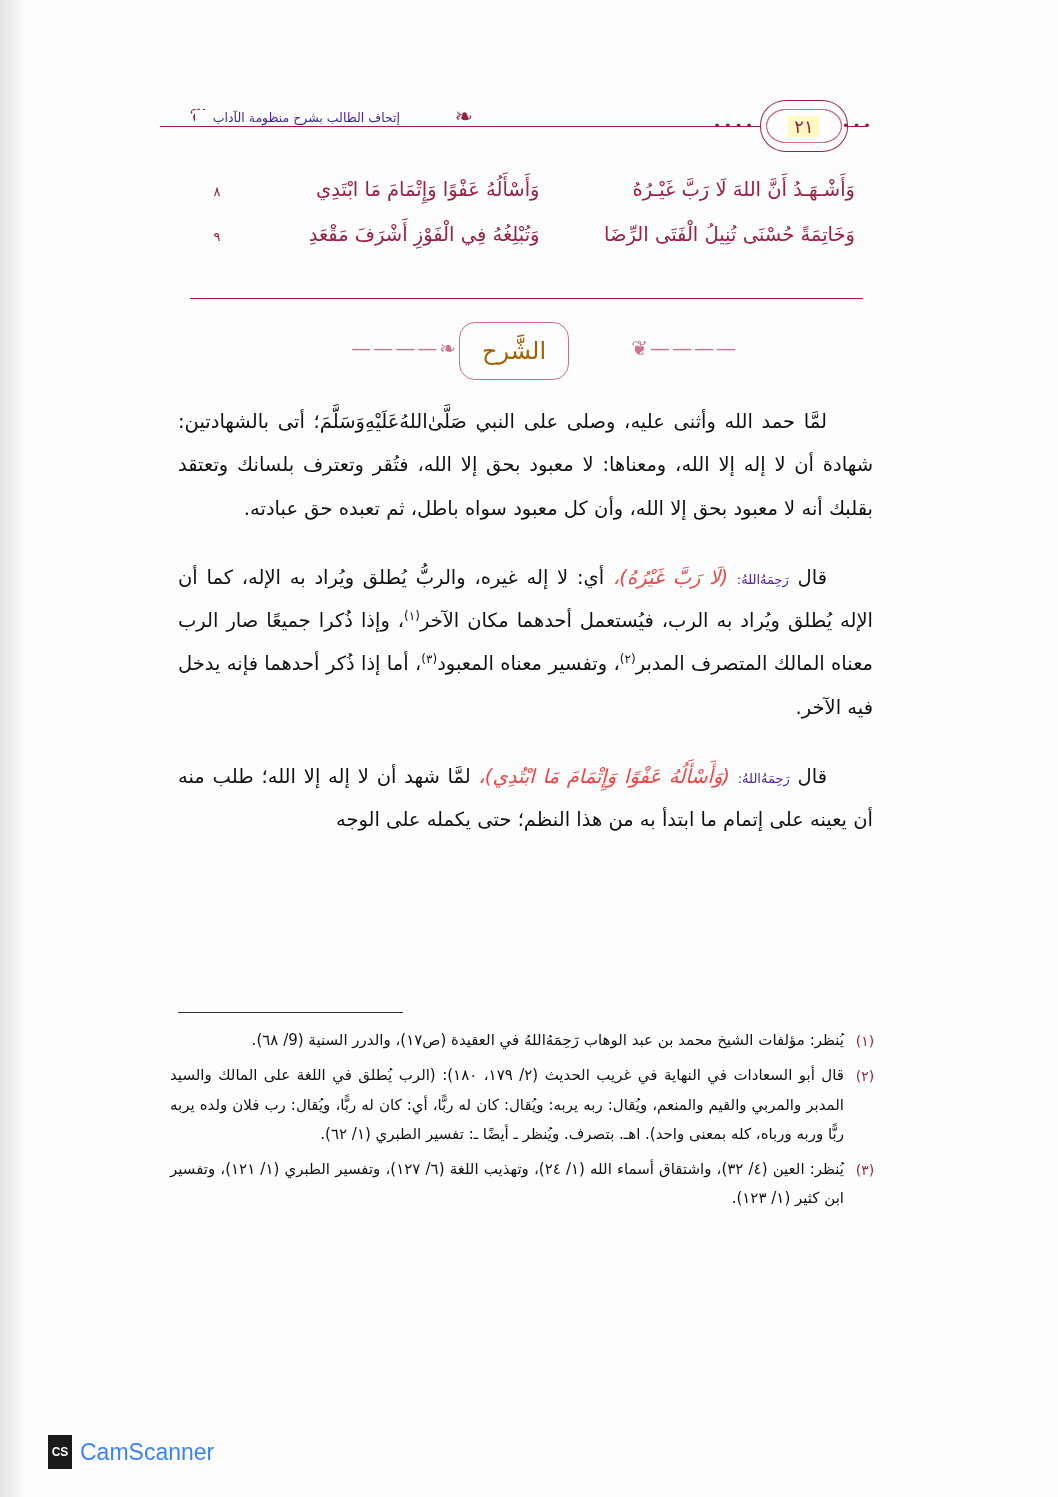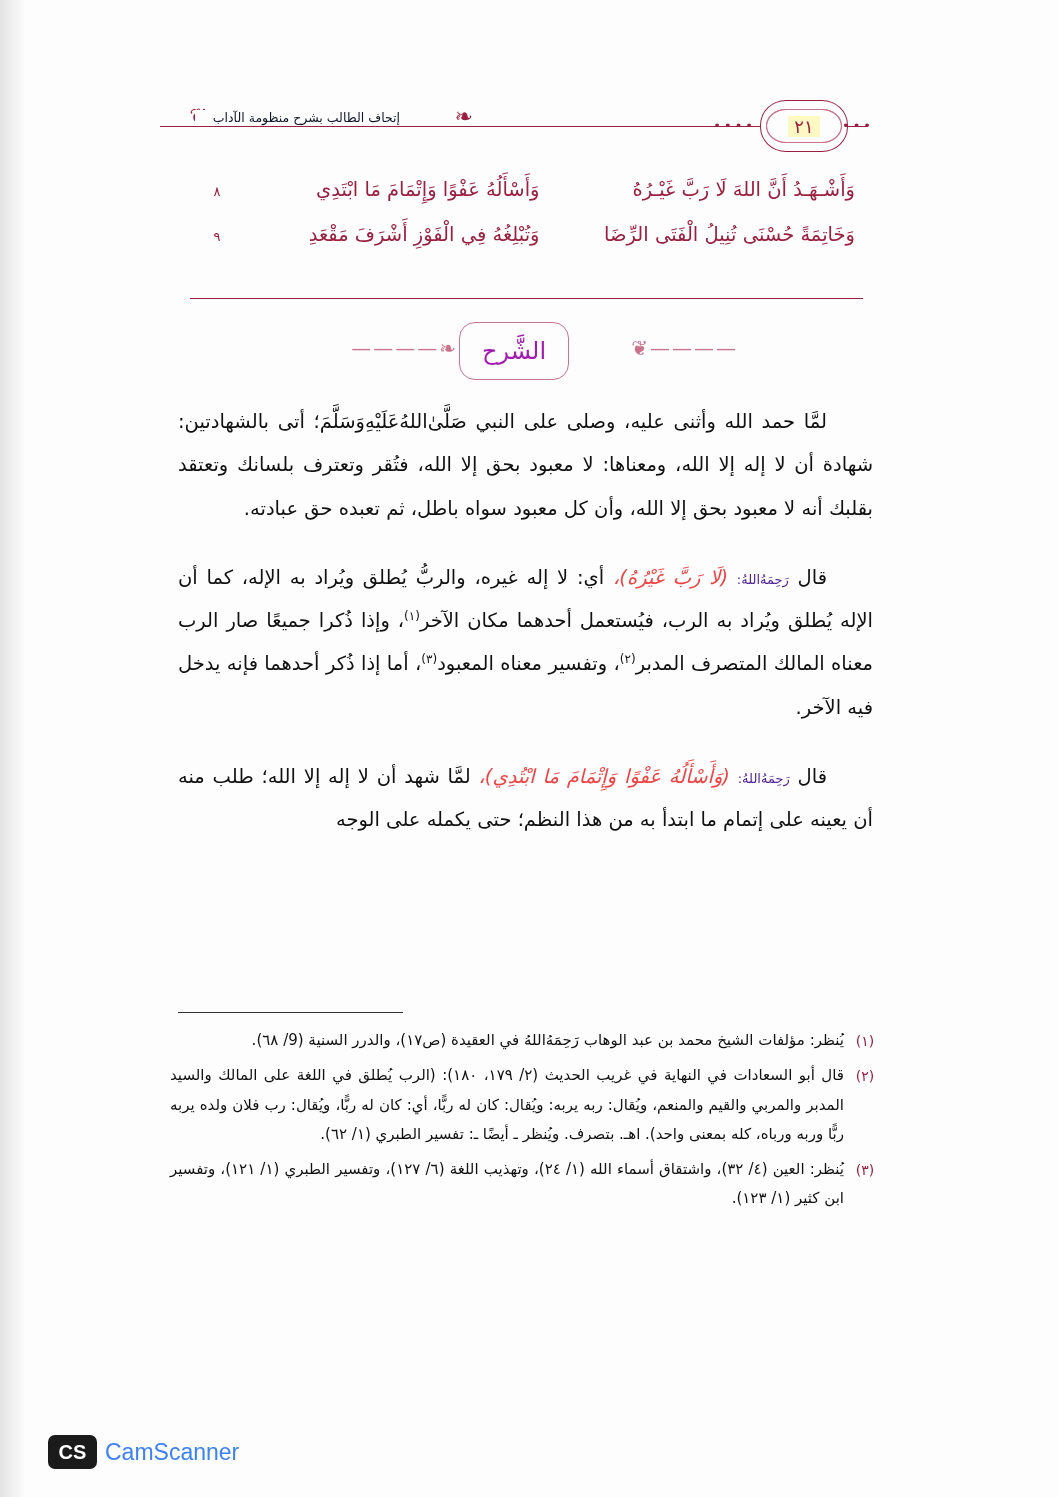--- a/index.html
+++ b/index.html
@@ -33,21 +33,21 @@
     top: 26px;
     right: 0;
     left: 0;
     border-top: 1.6px solid #9b2040;
   }
   .header-title {
     position: absolute;
     top: 10px;
     right: 450px;
     font-size: 12.5px;
-    color: #0f172a;
+    color: #4c1d95;
     letter-spacing: .5px;
     background: #fdfdfd;
     padding: 0 18px;
     white-space: nowrap;
   }
   .orn-right {
     position: absolute;
     top: 6px;
     right: 660px;
     font-size: 22px;
@@ -156,21 +156,21 @@
     top: 0;
     right: 489px;
     width: 108px;
     height: 56px;
     border: 1.5px solid #c9738c;
     border-radius: 16px;
     display: flex;
     align-items: center;
     justify-content: center;
     font-size: 24px;
-    color: #a21caf;
+    color: #a16207;
     background: #fdfdfd;
   }
   .sharh-flourish-r, .sharh-flourish-l {
     position: absolute;
     top: 14px;
     font-size: 20px;
     color: #c9738c;
     letter-spacing: 2px;
   }
   .sharh-flourish-r { right: 320px; }
@@ -229,26 +229,26 @@
   .camscanner {
     position: absolute;
     bottom: 28px;
     left: 48px;
     display: flex;
     align-items: center;
     gap: 8px;
     direction: ltr;
   }
   .cs-logo {
-    width: 49px;
+    width: 24px;
     height: 34px;
     background: #1b1b1b;
     color: #fff;
-    border-radius: 7px;
-    font-size: 20px;
+    border-radius: 0;
+    font-size: 12px;
     font-weight: bold;
     display: flex;
     align-items: center;
     justify-content: center;
     font-family: "Liberation Sans", sans-serif;
   }
   .cs-text {
     font-family: "Liberation Sans", sans-serif;
     font-size: 23px;
     color: #3b82f6;

